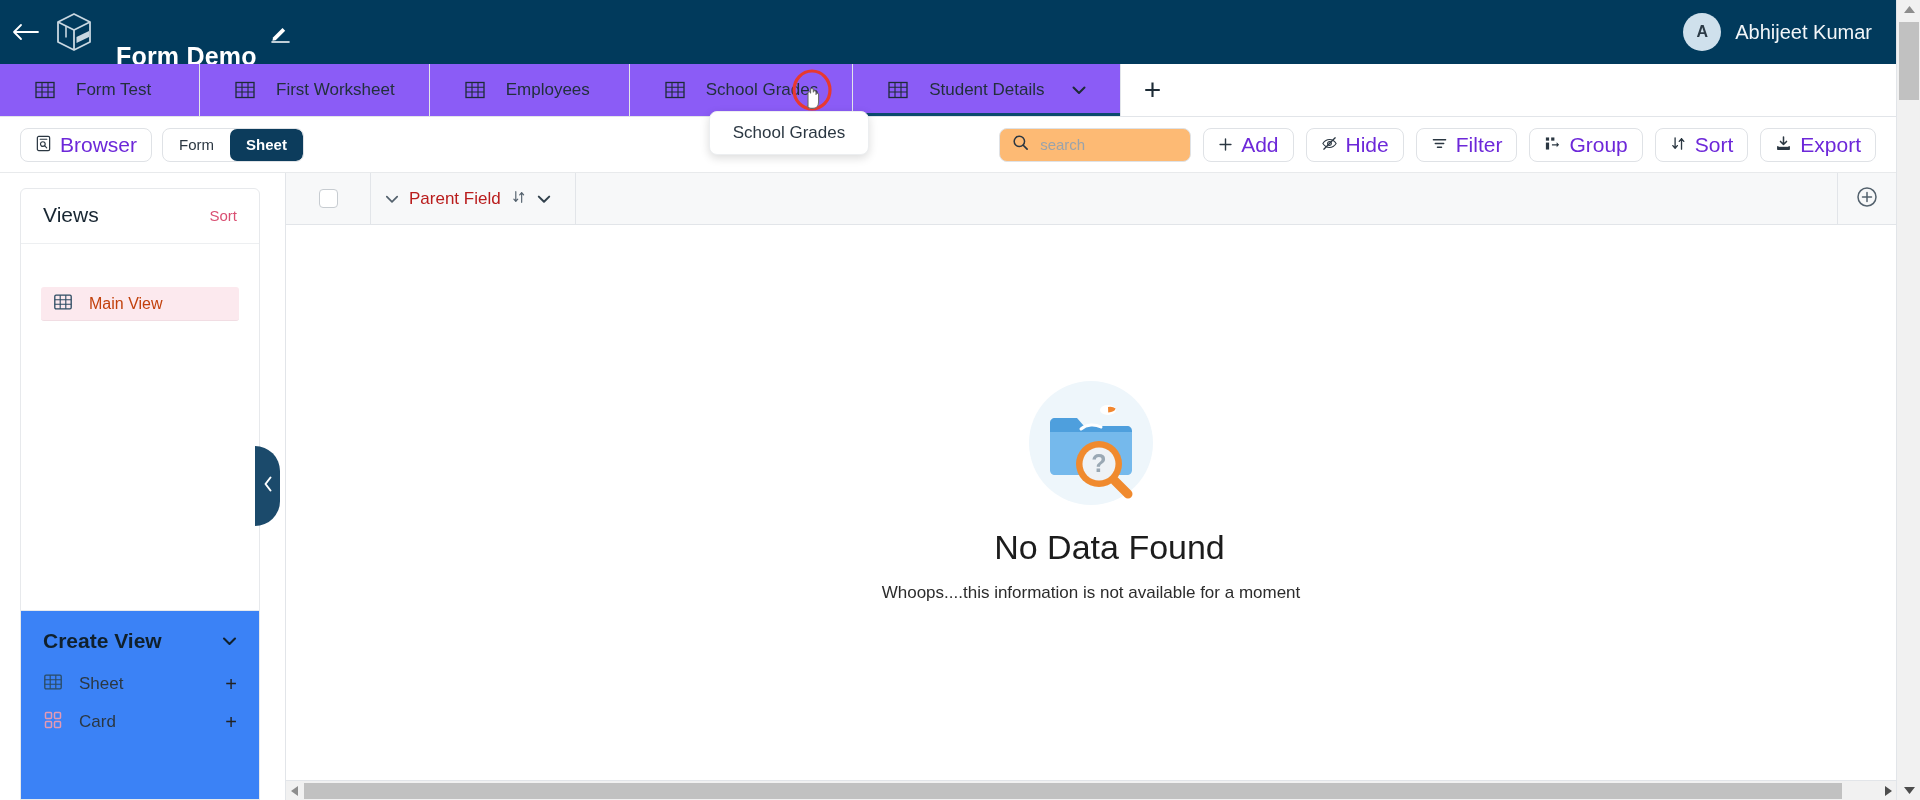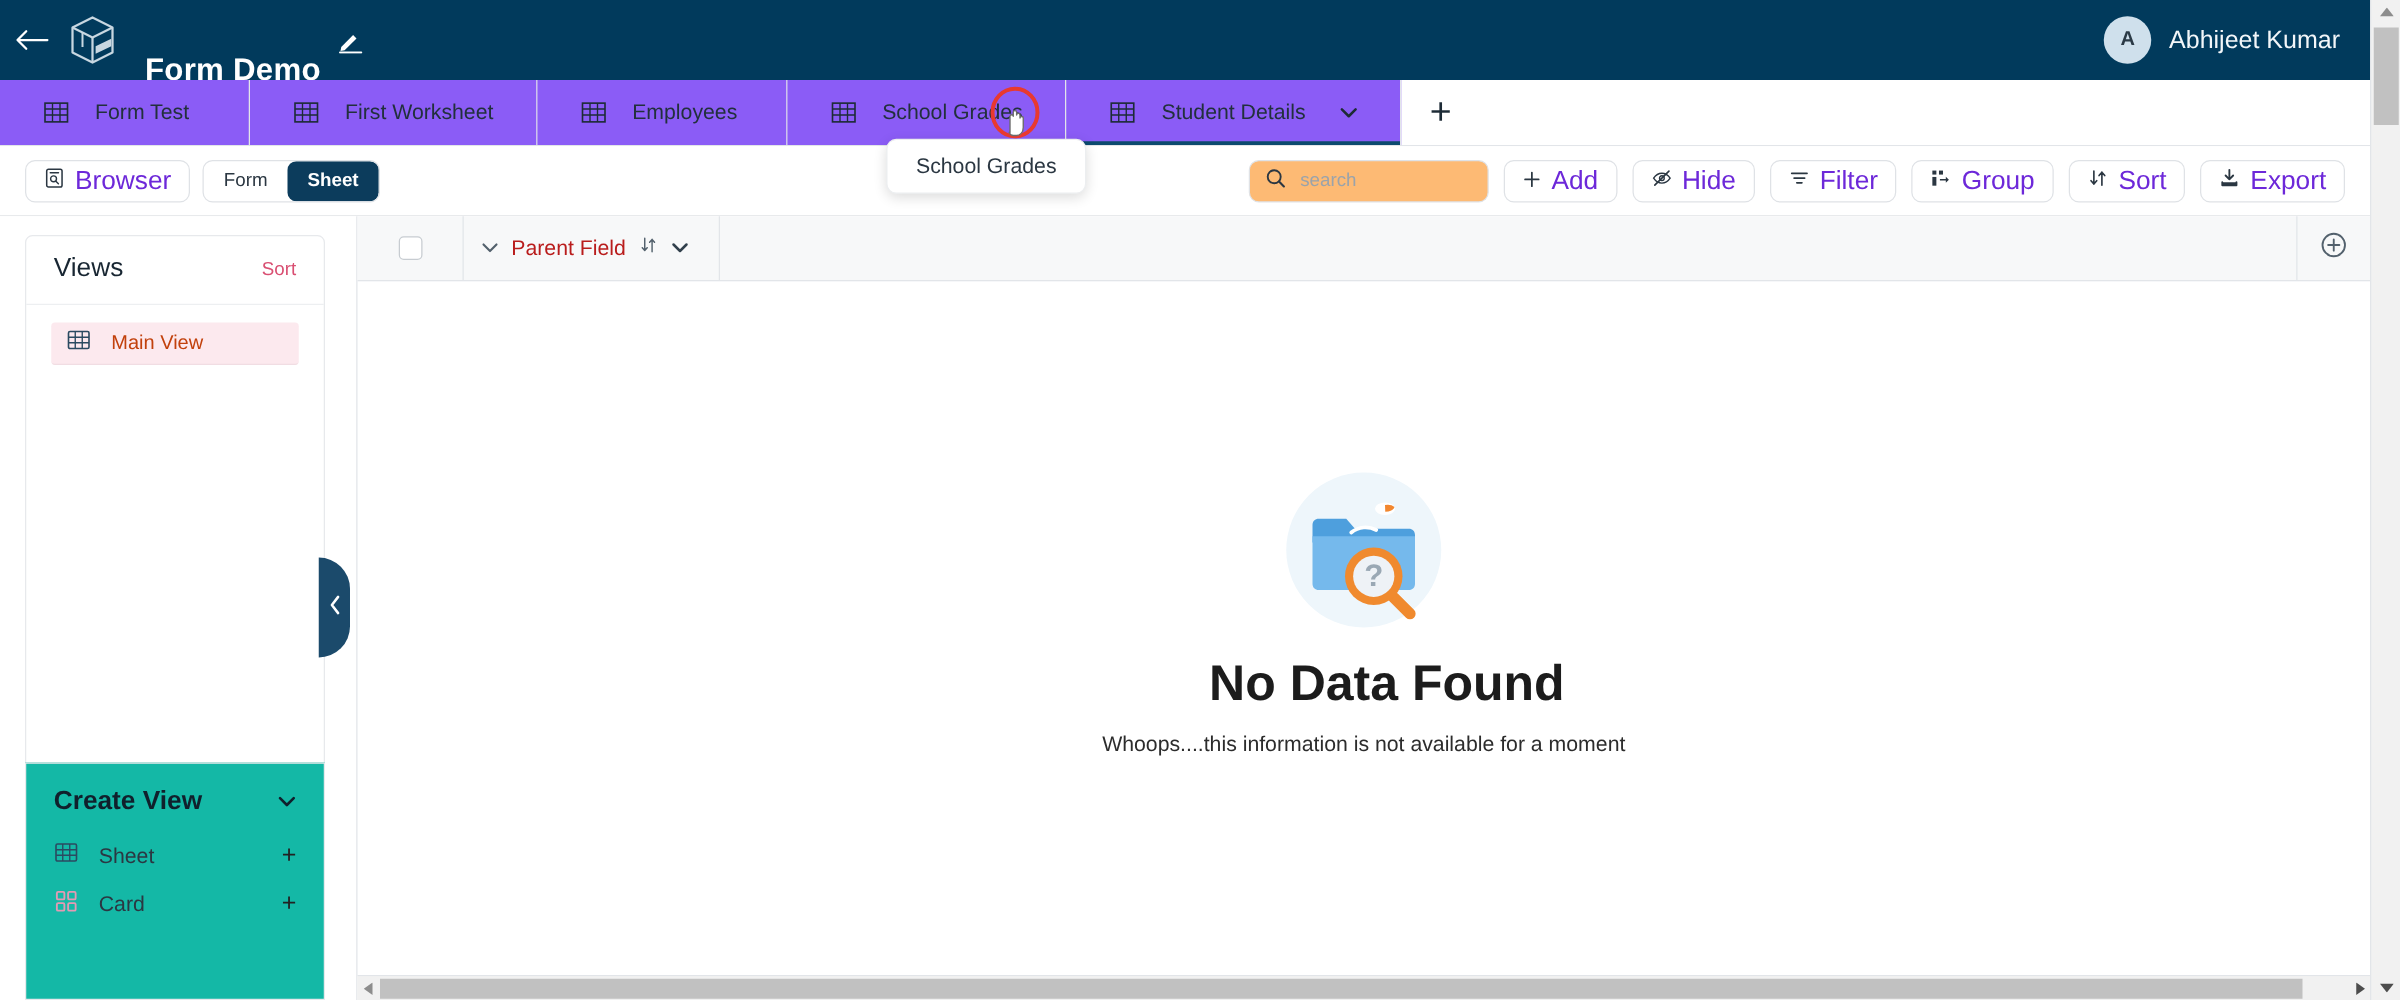--- a/index.html
+++ b/index.html
@@ -175,20 +175,21 @@
   }
   .panel {
     border: 1px solid #e7e9ec;
     border-radius: 6px 6px 0 0;
     background: #fff;
   }
   .views-panel {
     flex: 1 1 auto;
     display: flex; flex-direction: column;
     min-height: 0;
+    gap: 29px;
   }
   .views-head {
     display: flex; align-items: center;
     padding: 14px 22px 16px 22px;
     border-bottom: 1px solid #edeff1;
   }
   .views-title { font-size: 21px; color: #182632; font-weight: 400; }
   .views-sort {
     margin-left: auto; font-size: 15px; color: #d94f72; cursor: pointer;
   }
@@ -201,21 +202,21 @@
     border-radius: 3px;
     cursor: pointer;
     border-bottom: 1px solid #f1dde3;
   }
   .view-item .vi-label { font-size: 16px; color: #c2410c; }
 
   .create-panel {
     margin-top: -1px;
     border: 1px solid #e7e9ec;
     border-radius: 0;
-    background: #14b8a6;
+    background: #3b82f6;
     height: 190px;
   }
   .create-head {
     display: flex; align-items: center;
     padding: 18px 22px 12px 22px;
   }
   .create-title { font-size: 21px; font-weight: 700; color: #10202c; }
   .create-chev { margin-left: auto; cursor: pointer; display:flex; }
   .create-row {
     display: flex; align-items: center; gap: 16px;
@@ -277,21 +278,21 @@
 
   
   .empty-wrap {
     position: absolute; left: 0; top: 52px;
     width: 100%; height: 520px;
     display: flex; flex-direction: column;
     align-items: center; justify-content: center;
   }
   .empty-illus { width: 160px; height: 150px; margin-bottom: 10px; }
   .empty-title {
-    font-size: 40px; color: #1c1c1c; font-weight: 700; margin-bottom: 16px; margin-left: 37px;
+    font-size: 34px; color: #1c1c1c; font-weight: 400; margin-bottom: 16px; margin-left: 37px;
   }
   .empty-sub { font-size: 17px; color: #2c2c2c; }
 
   
   .hscroll {
     position: absolute; left: 0; bottom: 0;
     width: 1611px; height: 20px;
     background: #f1f1f1;
     border-top: 1px solid #e2e5e9;
     display: flex; align-items: center;

